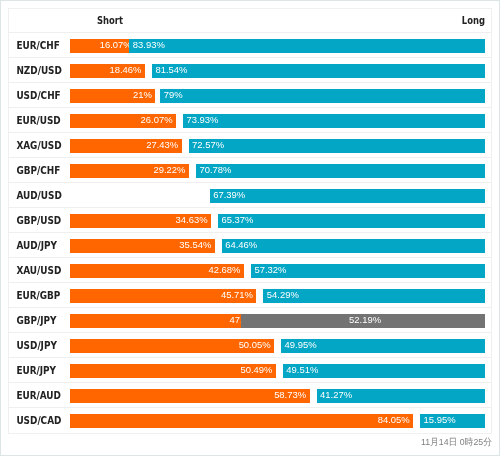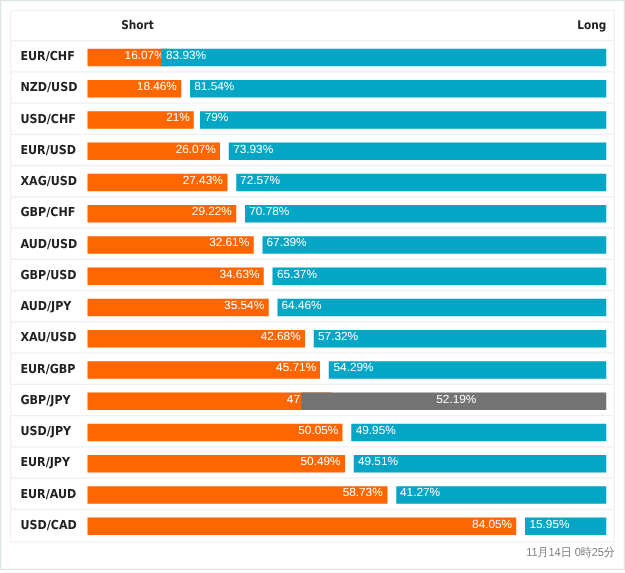--- a/index.html
+++ b/index.html
@@ -157,21 +157,20 @@
         <div class="row">
           <span class="pair">GBP/CHF</span>
           <div class="track">
             <div class="barS" style="width: 119.481px; background: rgb(255, 102, 0);">29.22%</div>
             <div class="barL" style="width: 289.419px; background: rgb(3, 166, 196);">70.78%</div>
           </div>
         </div>
         <div class="row">
           <span class="pair">AUD/USD</span>
           <div class="track">
-            <div class="barS" style="width: 133.342px; background: rgb(255, 102, 0);">32.61%</div>
             <div class="barL" style="width: 275.558px; background: rgb(3, 166, 196);">67.39%</div>
           </div>
         </div>
         <div class="row">
           <span class="pair">GBP/USD</span>
           <div class="track">
             <div class="barS" style="width: 141.602px; background: rgb(255, 102, 0);">34.63%</div>
             <div class="barL" style="width: 267.298px; background: rgb(3, 166, 196);">65.37%</div>
           </div>
         </div>

